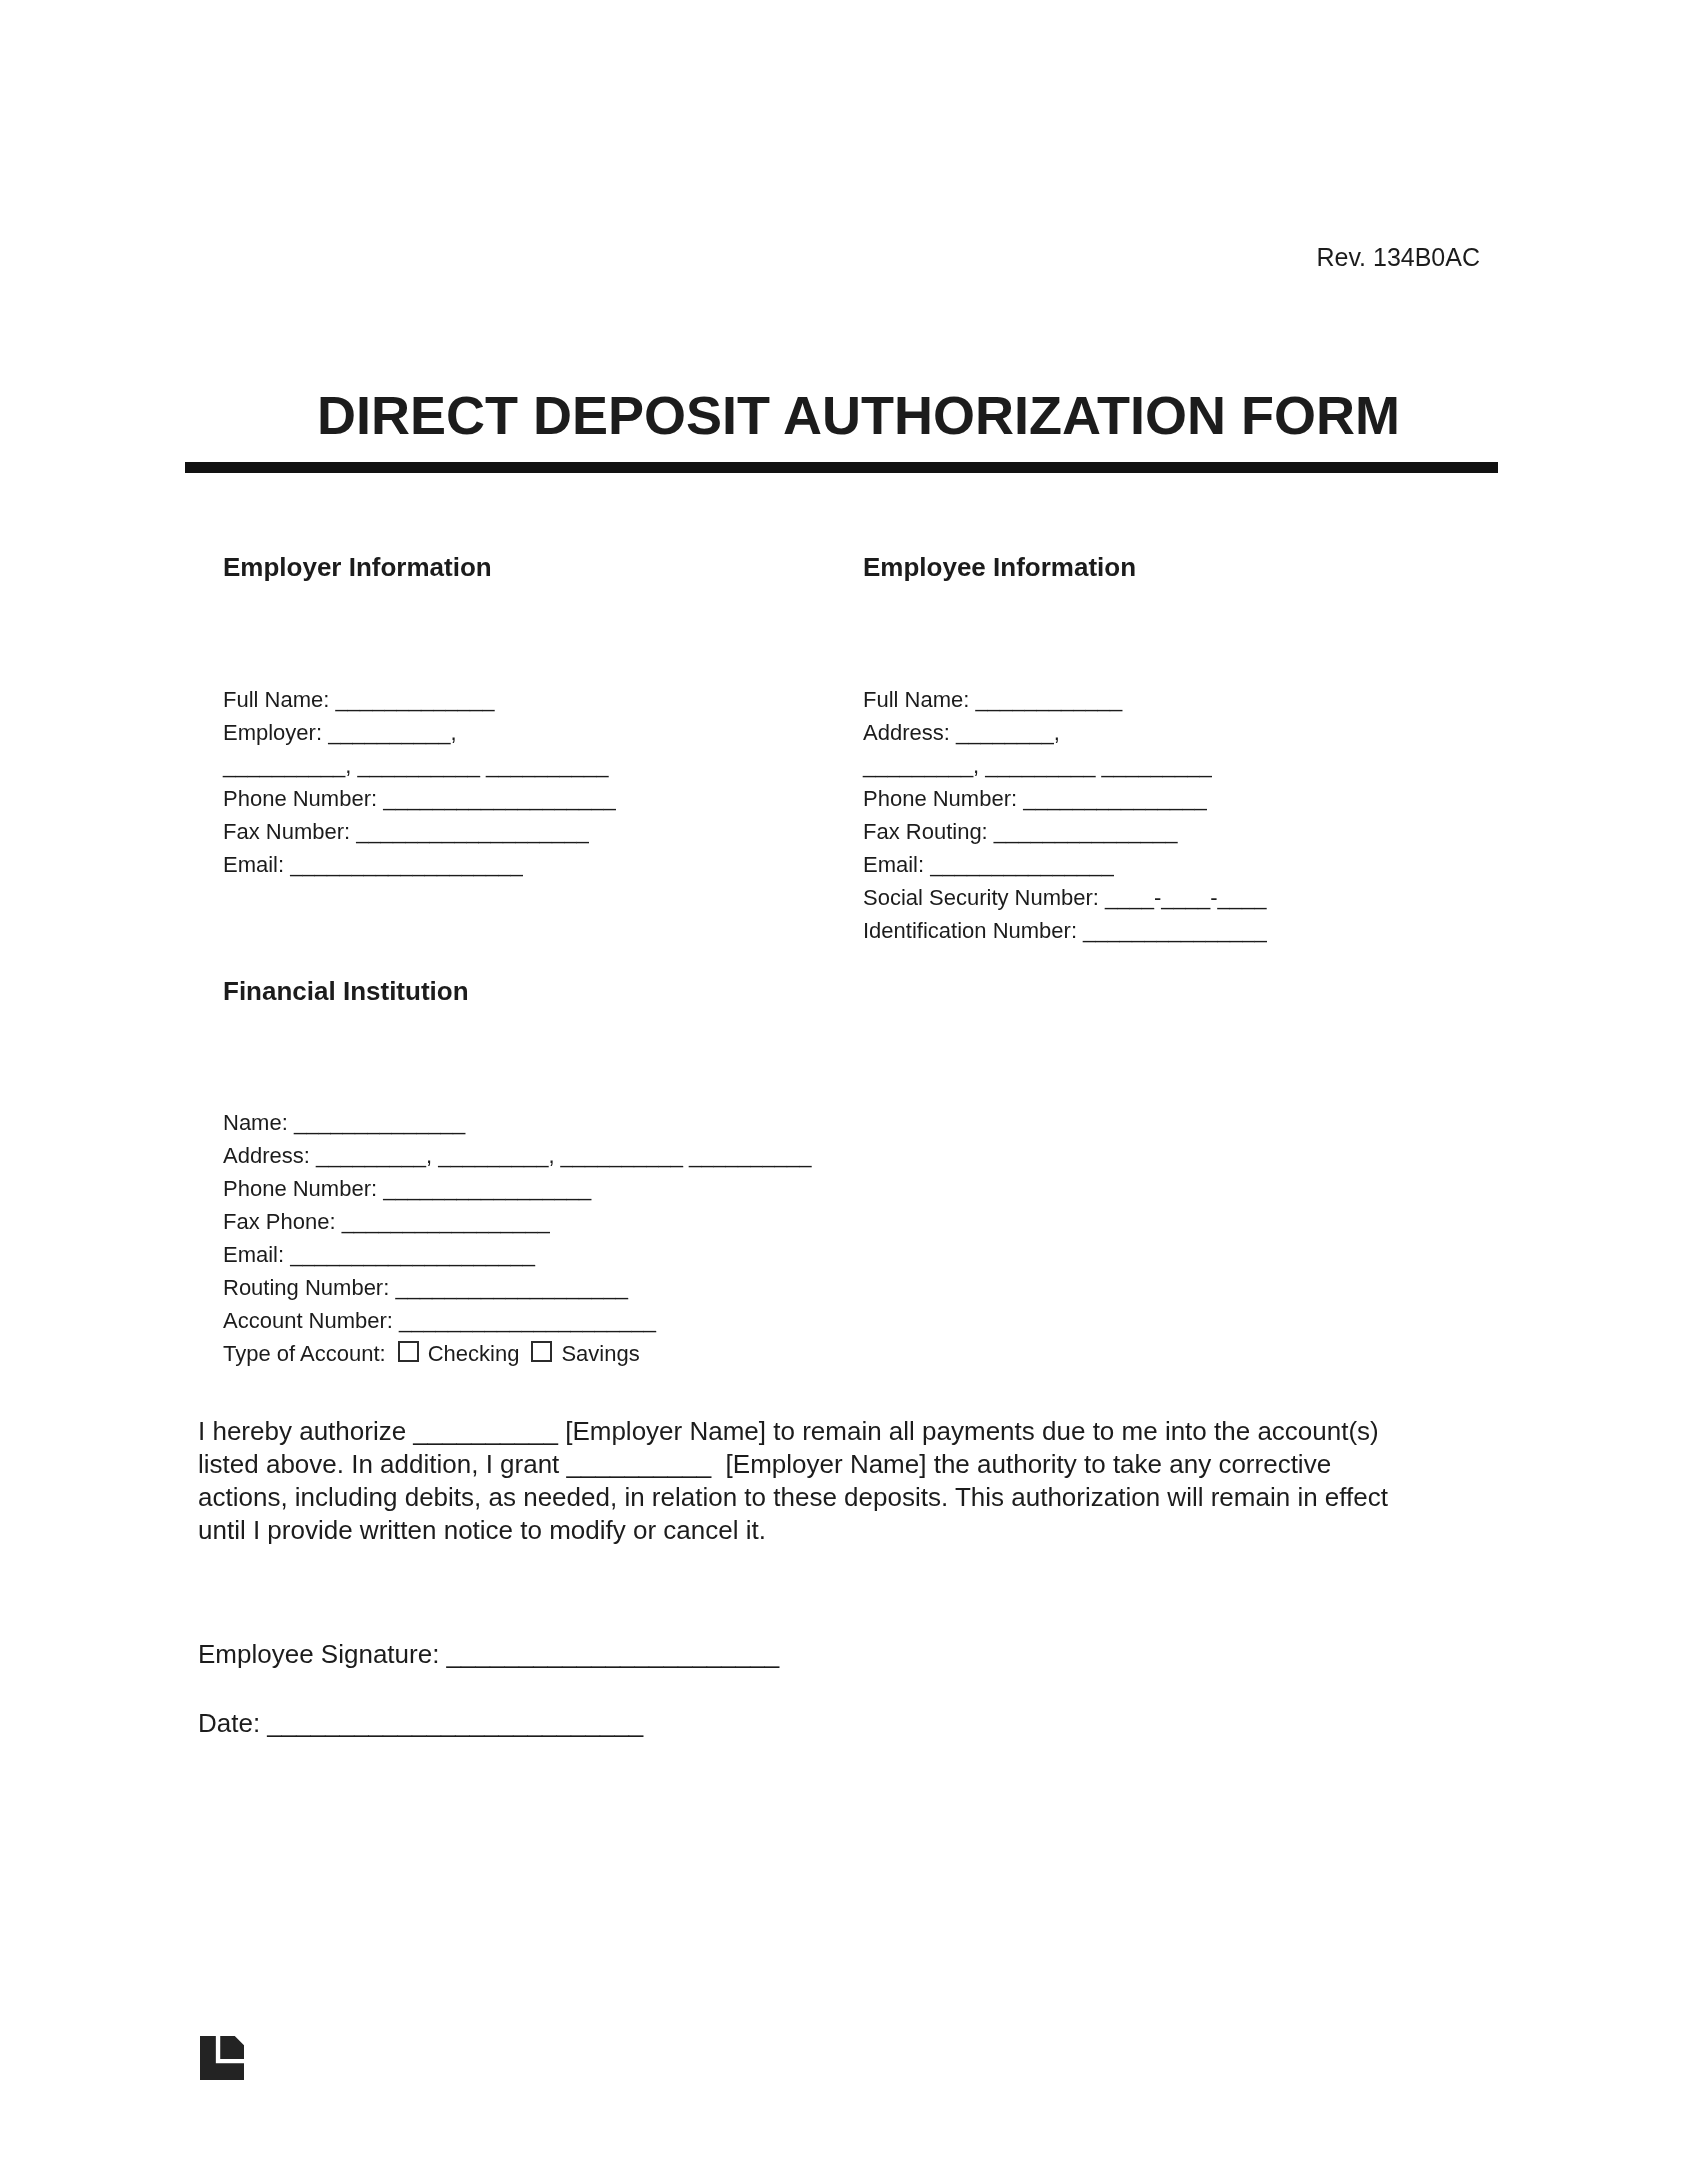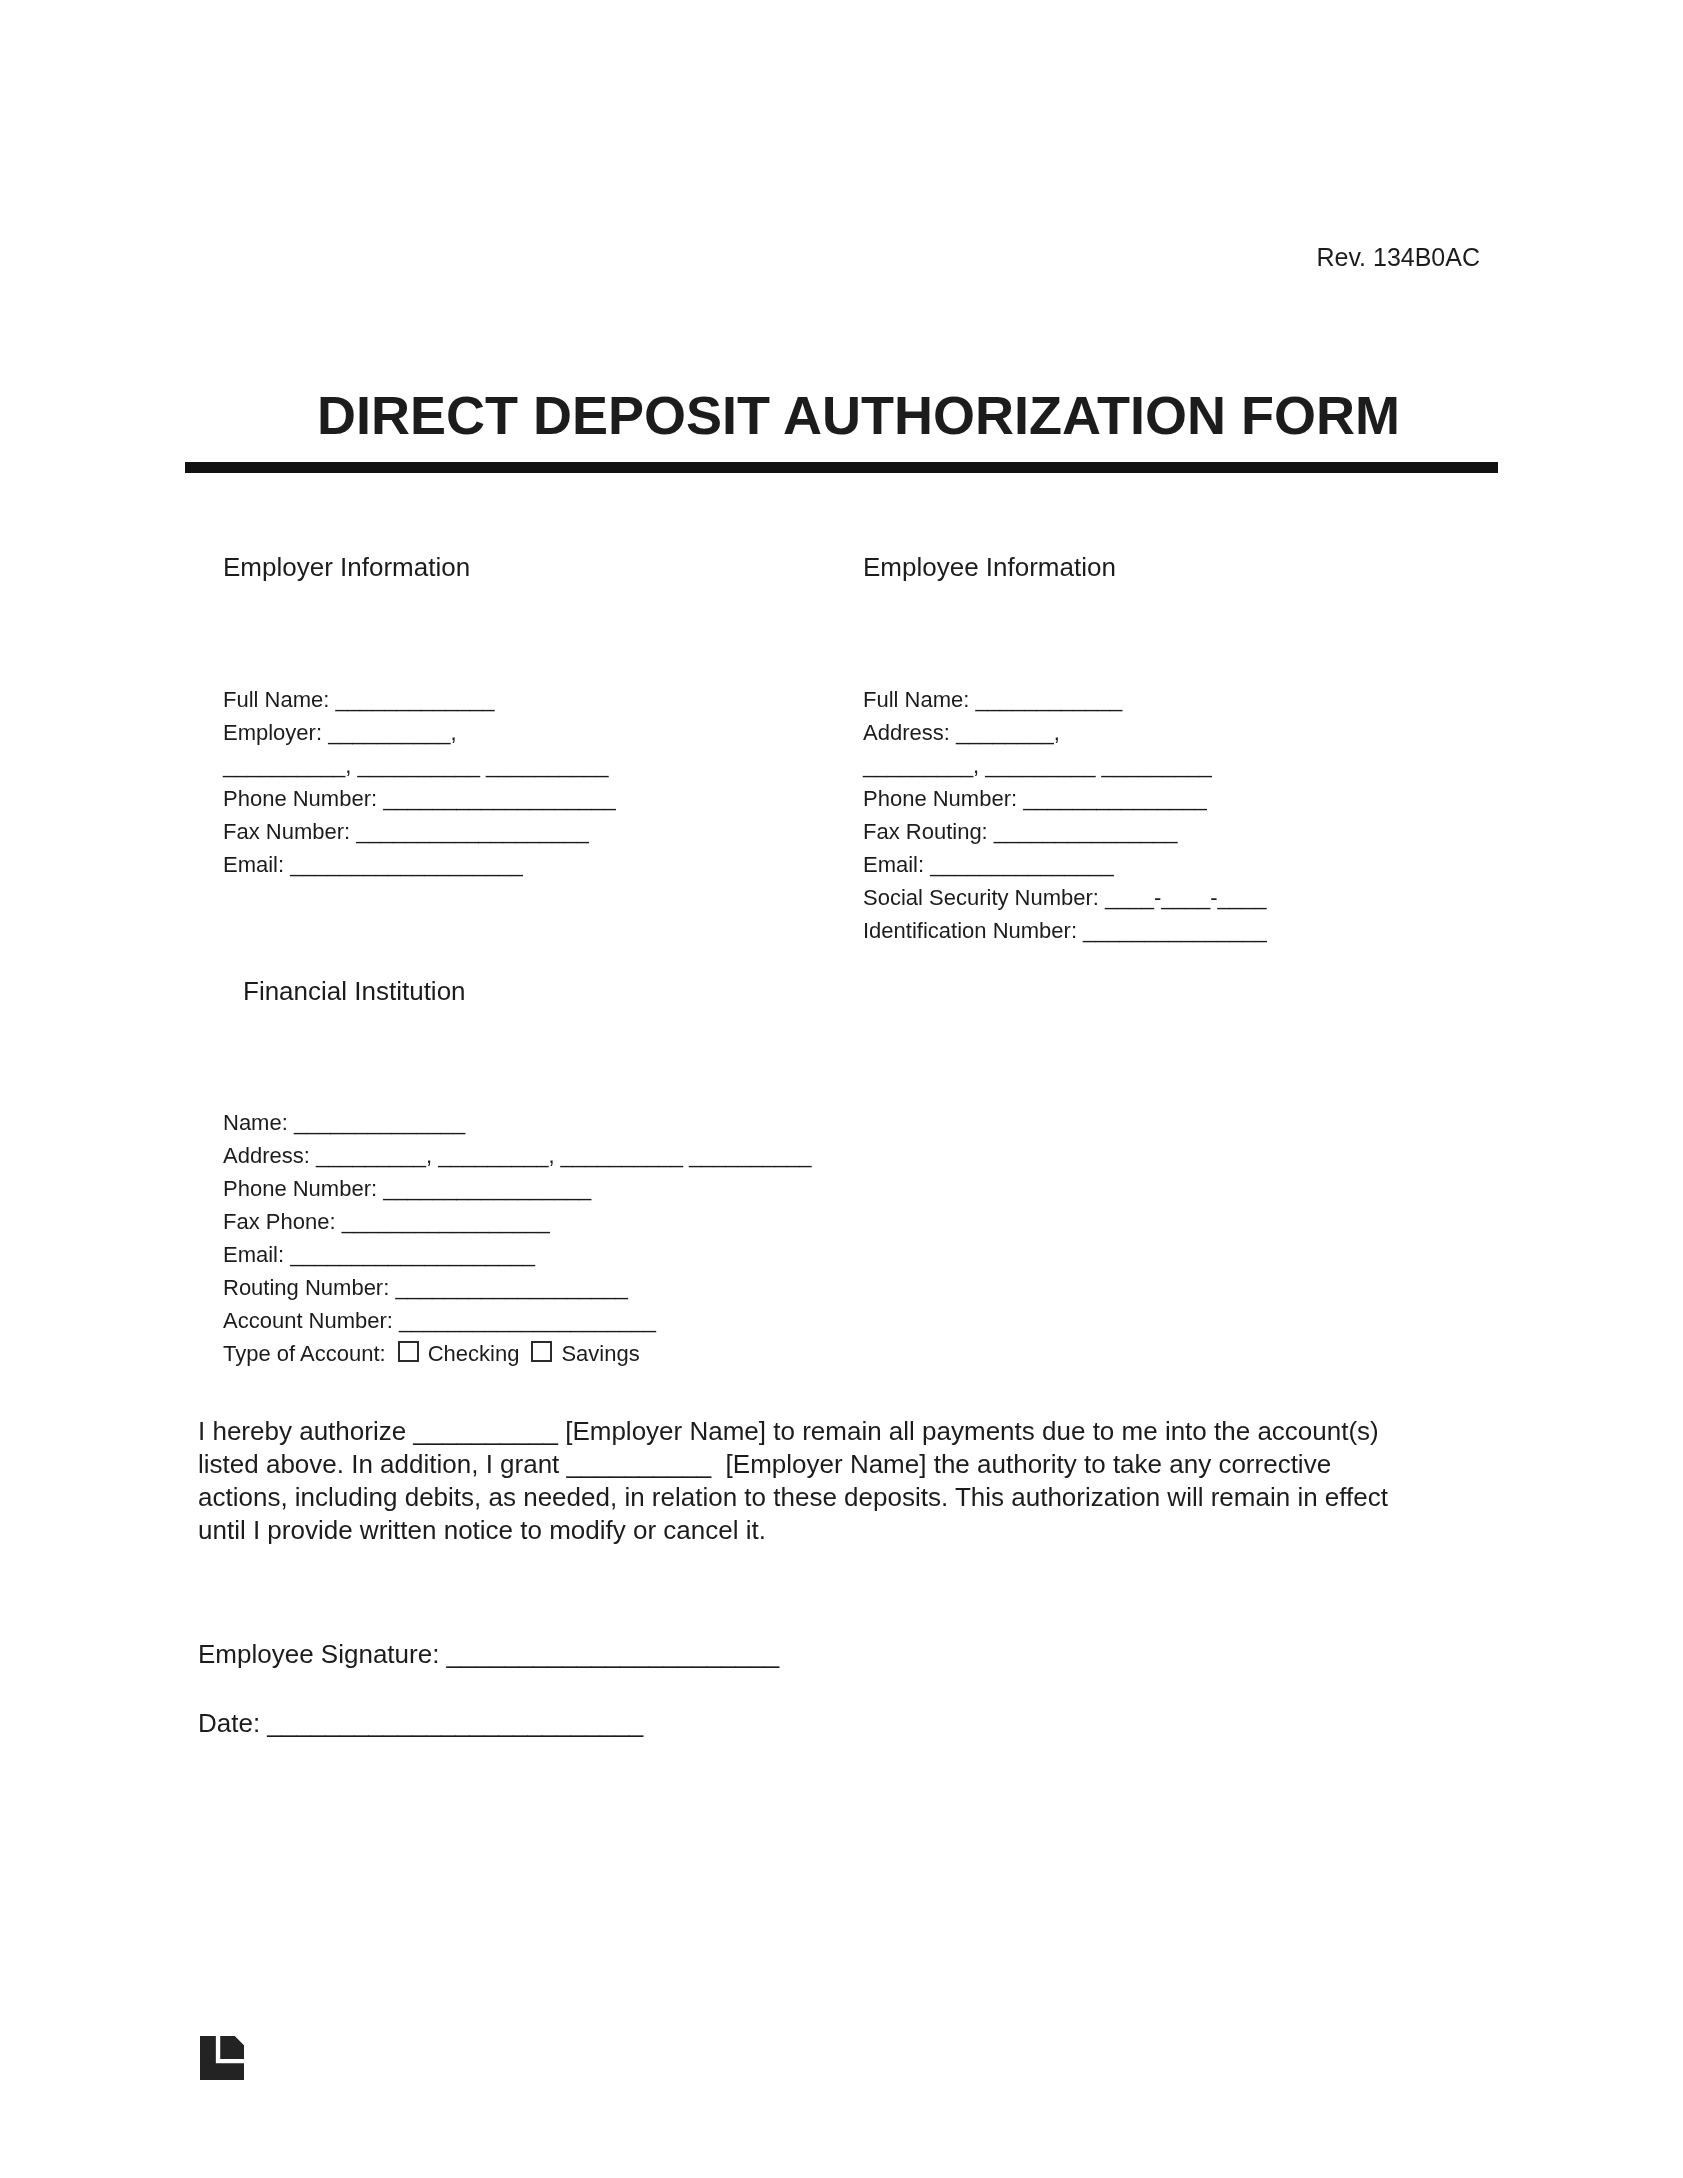--- a/index.html
+++ b/index.html
@@ -5,24 +5,24 @@
   html,body{margin:0;padding:0;}
   body{
     width:1683px;height:2178px;background:#ffffff;
     font-family:"Liberation Sans","DejaVu Sans",sans-serif;
     color:#1c1c1c;position:relative;overflow:hidden;
   }
   .abs{position:absolute;}
   .rev{top:242px;right:203px;font-size:25px;line-height:30px;}
   .title{top:384px;left:0;width:1683px;text-align:center;font-size:54px;font-weight:bold;letter-spacing:0;white-space:nowrap;margin-left:17px;}
   .title-rule{top:462px;left:185px;width:1313px;height:11px;background:#111;}
-  .sec-heading{font-size:26px;font-weight:normal;line-height:33px;white-space:pre;}
+  .sec-heading{font-size:26px;font-weight:bold;line-height:33px;white-space:pre;}
   .h-employer{top:551px;left:223px;}
   .h-employee{top:551px;left:863px;}
-  .h-financial{top:975px;left:223px;margin-left:20px;}
+  .h-financial{top:975px;left:223px;}
   .fields{font-size:22px;line-height:33px;margin-top:48px;}
   .fields .fieldrow{white-space:pre;}
   .f-employer{top:635px;left:223px;}
   .f-employee{top:635px;left:863px;}
   .f-financial{top:1058px;left:223px;}
   .cbx{
     display:inline-block;width:17px;height:17px;border:2px solid #2b2b2b;
     margin:0 9px -1px 12px;background:#fff;
   }
   .paragraph{top:1415px;left:198px;font-size:26px;line-height:33px;}

